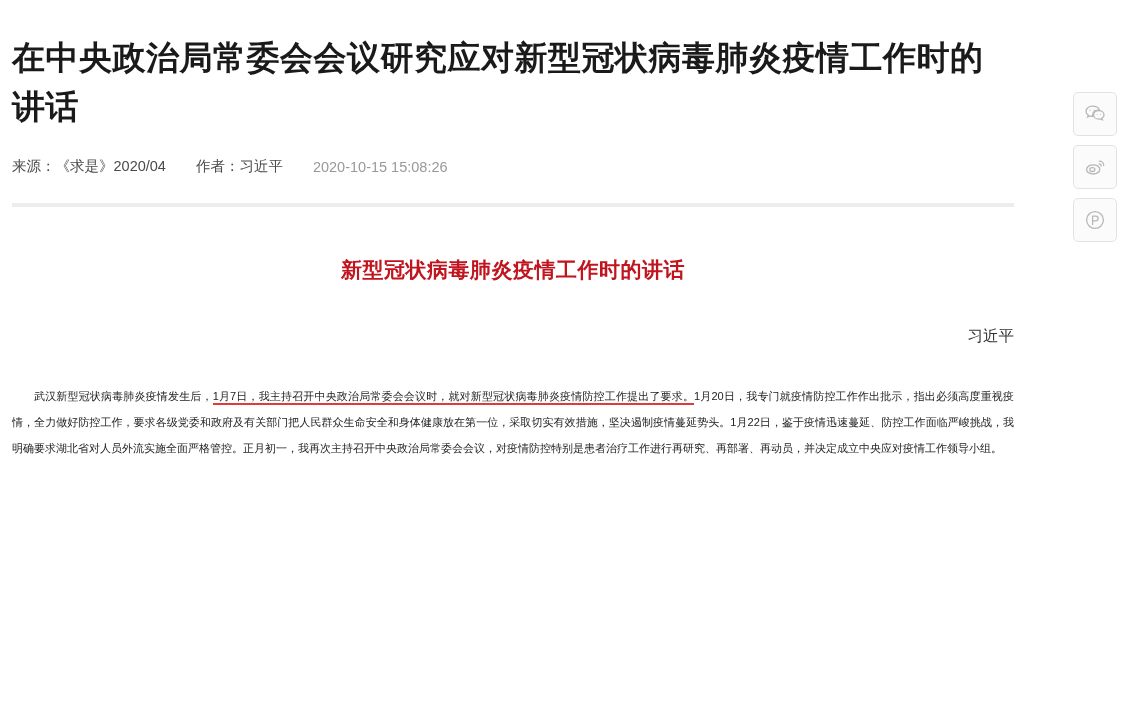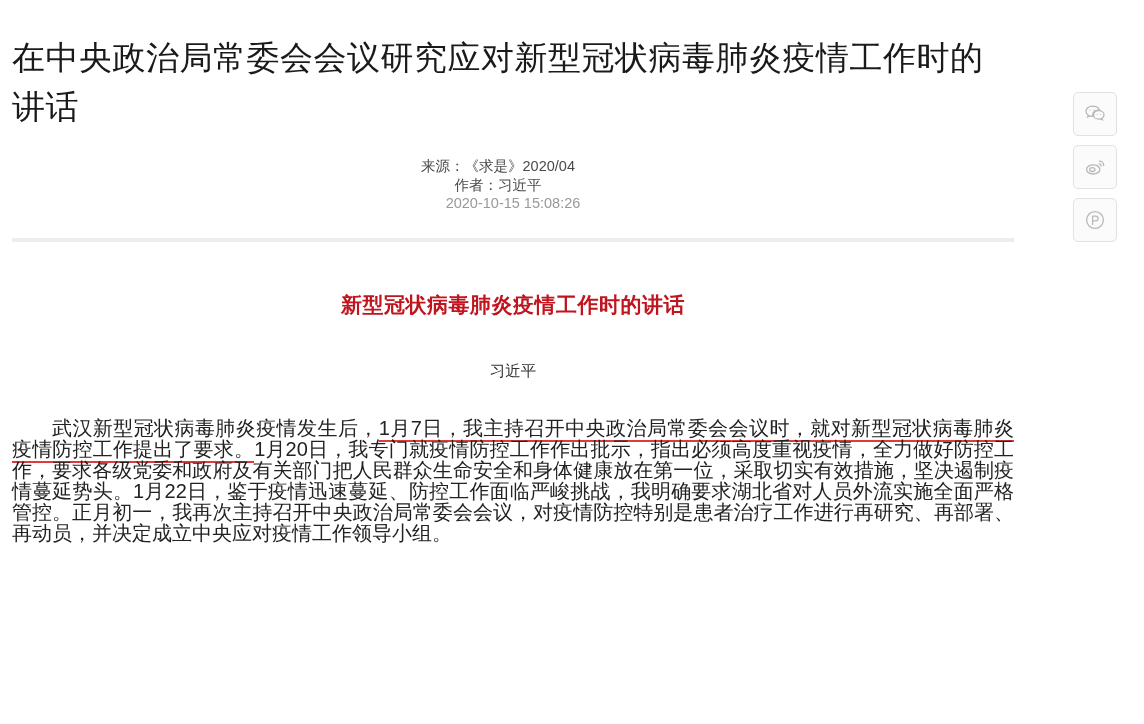--- a/index.html
+++ b/index.html
@@ -22,33 +22,32 @@
   }
   .article {
     position: absolute;
     left: 12px;
     top: 0;
     width: 1002px;
   }
   .headline {
     font-size: 33px;
     line-height: 49px;
-    font-weight: normal;
+    font-weight: bold;
     color: #1a1a1a;
     letter-spacing: 0.5px;
     margin: 33px 0 0 0;
     font-family: "Liberation Sans", sans-serif;
   }
   .meta {
     margin-top: 26px;
     font-size: 14.5px;
     color: #4a4a4a;
     display: flex;
     align-items: center;
-    flex-direction: column;
   }
   .meta .src { margin-right: 30px; }
   .meta .author { margin-right: 30px; }
   .meta .time { color: #999; }
   .rule {
     margin-top: 27px;
     height: 4px;
     background: #ededed;
     width: 1002px;
   }
@@ -70,28 +69,28 @@
   }
   .doc-date {
     margin-top: 48px;
     text-align: center;
     font-size: 15.5px;
     font-weight: bold;
     color: #c0141e;
   }
   .doc-author {
     margin-top: 42px;
-    text-align: center;
+    text-align: right;
     font-size: 15.5px;
     color: #333;
   }
   .body-p {
     margin-top: 36px;
-    font-size: 20px;
-    line-height: 21px;
+    font-size: 11px;
+    line-height: 26px;
     color: #222;
     text-align: justify;
     text-justify: inter-ideograph;
   }
   .body-p.indent { text-indent: 2em; }
   .underline-red {
     border-bottom: 2px solid #e03a3a;
     padding-bottom: 1px;
   }
   .share-rail {

